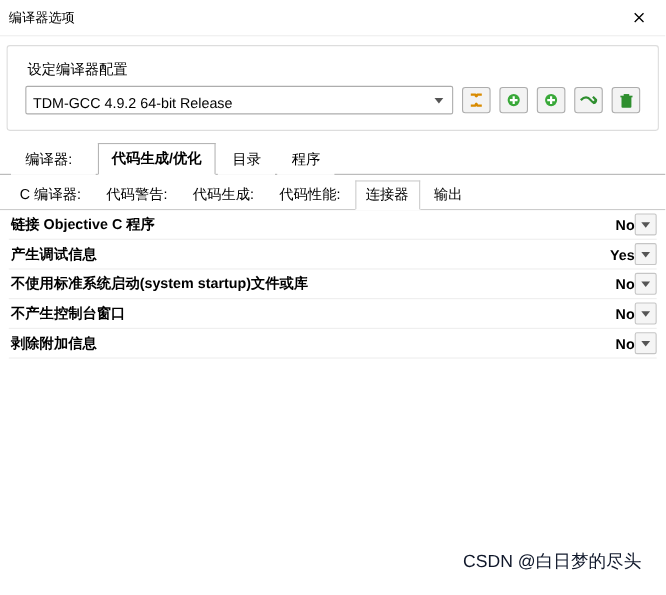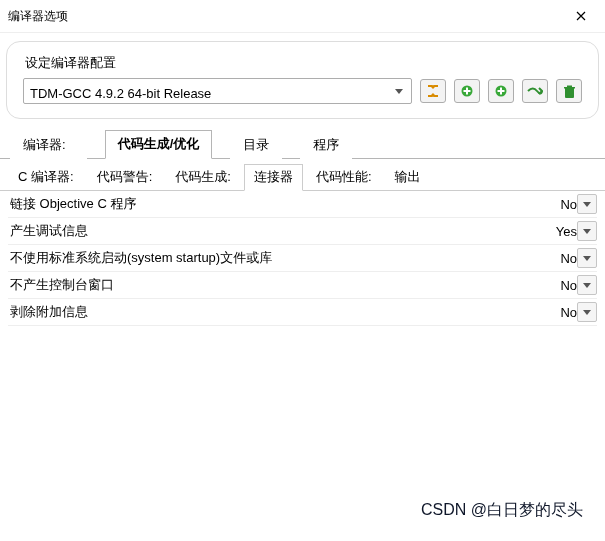--- a/index.html
+++ b/index.html
@@ -1,38 +1,38 @@
 <!DOCTYPE html>
 <html><head>
 <meta charset="utf-8">
 <style>
   * { box-sizing: border-box; font-family: "Microsoft YaHei", "Segoe UI", sans-serif; font-size: 13px; }
   body { margin: 0; background: #fff; width: 605px; height: 541px; overflow: hidden; }
   .titlebar { display: flex; align-items: center; justify-content: space-between; padding: 4px 8px; border-bottom: 1px solid #eee; }
   .titlebar-title { font-size: 12px; }
   .close-btn { width: 32px; height: 24px; display:flex; align-items:center; justify-content:center; cursor:pointer; }
 
-  .config-area { padding: 12px 16px 14px 16px; margin: 8px 6px 10px 6px; border:1px solid #ddd; border-radius:14px; }
+  .config-area { padding: 12px 16px 14px 16px; margin: 8px 6px 10px 6px; border:1px solid #ddd; border-radius:3px; }
   .config-row { display:flex; align-items:center; gap:8px; margin-top:6px; }
   .combo { flex:1; height:26px; border:1px solid #adadad; border-radius:2px; padding:4px 22px 0 6px; display:flex; align-items:center; position:relative; background:#fff; }
   .combo::after { content:""; position:absolute; right:8px; top:10px; border-left:4px solid transparent; border-right:4px solid transparent; border-top:5px solid #555; }
   .icon-btn { width:26px; height:24px; border:1px solid #adadad; border-radius:3px; background:#f3f3f3; display:flex; align-items:center; justify-content:center; cursor:pointer; }
   .config-label { margin-left:2px; }
 
-  .tabs-row { display:flex; align-items:flex-end; border-bottom:1px solid #b5b5b5; padding:0 10px; gap:18px; }
+  .tabs-row { display:flex; align-items:flex-end; border-bottom:1px solid #b5b5b5; padding:0 10px; gap:2px; }
   .tab { padding:4px 12px 5px; border:1px solid transparent; border-bottom:none; position:relative; top:1px; background:#fff; cursor:pointer; }
   .tab.active { border-color:#b5b5b5; border-bottom:1px solid #fff;font-weight:bold; }
   .tab.inactive { color:#000; }
   .colon { margin-right:8px; }
 
   .subtabs-row { display:flex; border-bottom:1px solid #ccc; padding:4px 8px 0 8px; gap:3px; }
   .subtab { padding:3px 9px 4px; border:1px solid transparent; border-bottom:none; position:relative; top:1px; cursor:pointer; }
   .subtab.active { border-color:#ccc; border-bottom:1px solid #fff; background:#fff; }
 
-  .options { padding:0 8px; }
+  .options { padding:0 8px;font-weight:bold; }
   .opt-row { display:flex; align-items:center; border-bottom:1px solid #eee; height:27px; }
   .opt-label { flex:1; padding-left:2px; }
   .opt-value { width:72px; text-align:right; padding-left:4px; }
   .opt-drop { width:20px; height:20px; border:1px solid #c5c5c5; background:#f5f5f5; display:flex; align-items:center; justify-content:center; border-radius:2px; cursor:pointer; }
   .opt-drop::after { content:""; border-left:4px solid transparent; border-right:4px solid transparent; border-top:5px solid #555; }
 
   .watermark { position:absolute; right:22px; bottom:20px; color:#0f172a; font-size:16px; pointer-events:none; }
 
   svg { display:block; }
 </style>
@@ -92,22 +92,22 @@
   <div class="tab inactive"><span>编译器</span><span class="colon">:</span></div>
   <div class="tab active"><span>代码生成/优化</span></div>
   <div class="tab inactive"><span>目录</span></div>
   <div class="tab inactive"><span>程序</span></div>
 </div>
 
 <div class="subtabs-row">
   <div class="subtab"><span>C 编译器</span><span>:</span></div>
   <div class="subtab"><span>代码警告</span><span>:</span></div>
   <div class="subtab"><span>代码生成</span><span>:</span></div>
+  <div class="subtab"><span>代码性能</span><span>:</span></div>
   <div class="subtab active"><span>连接器</span></div>
-  <div class="subtab"><span>代码性能</span><span>:</span></div>
   <div class="subtab"><span>输出</span></div>
 </div>
 
 <div class="options">
   <div class="opt-row">
     <span class="opt-label">链接 Objective C 程序</span>
     <span class="opt-value">No</span>
     <div class="opt-drop"></div>
   </div>
   <div class="opt-row">

